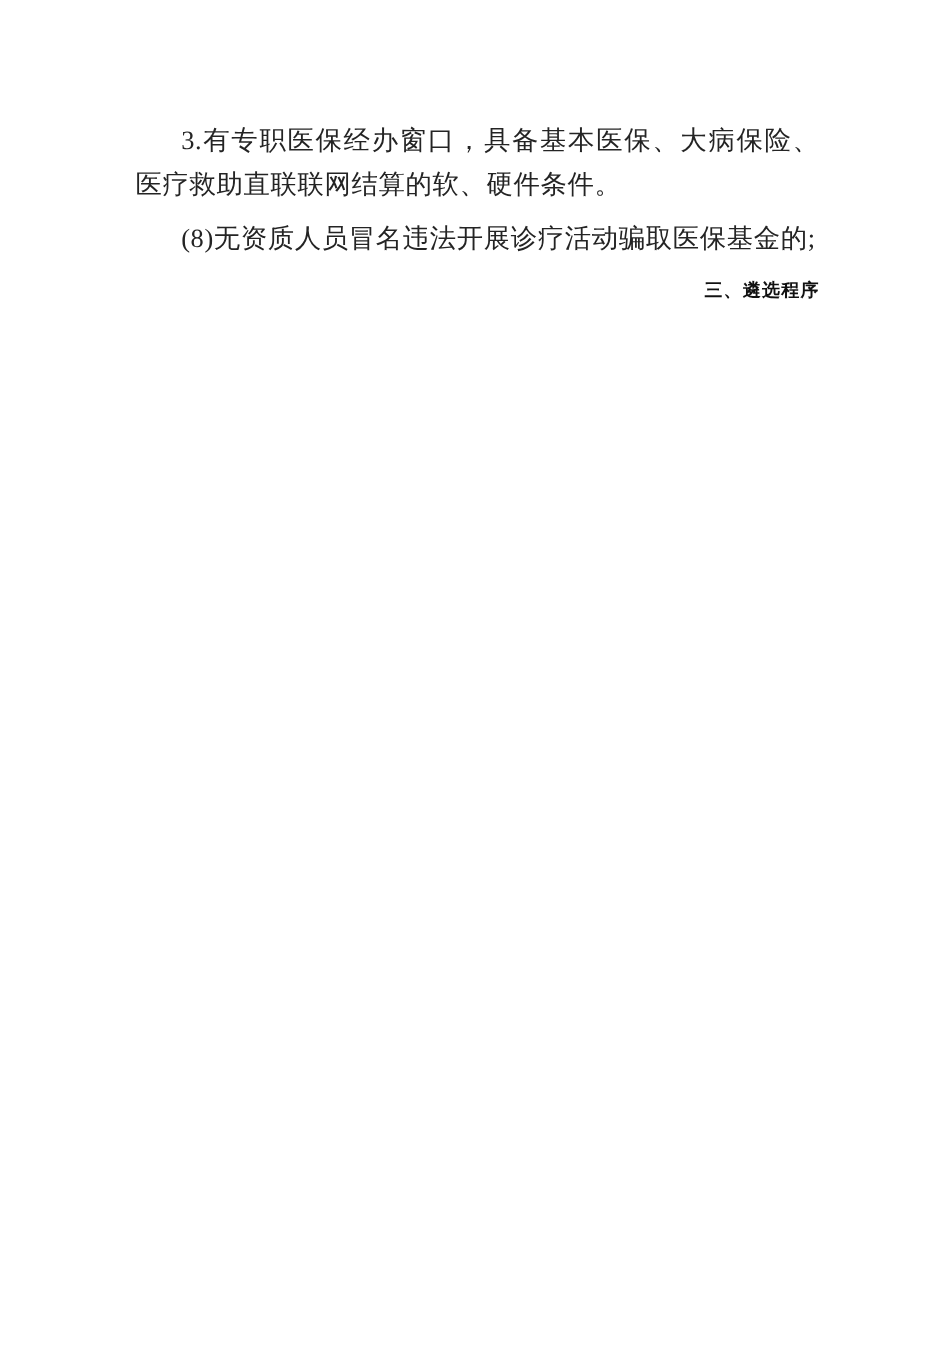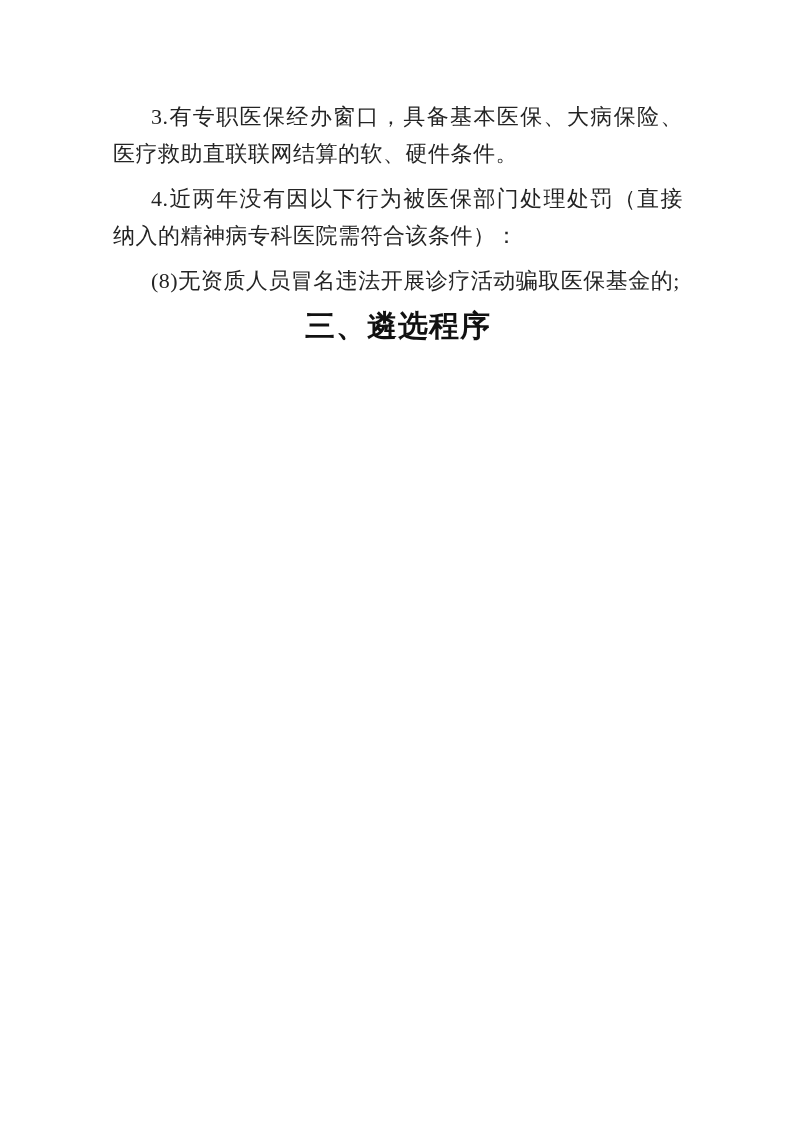--- a/index.html
+++ b/index.html
@@ -26,36 +26,35 @@
     margin: 0 0 8px 0;
     font-size: 22px;
     line-height: 37px;
     letter-spacing: 0.5px;
     text-align: justify;
     text-indent: 38px;
     word-break: break-all;
   }
   .heading {
     margin: 0 0 8px 0;
-    font-size: 30px;
+    font-size: 15px;
     line-height: 37px;
     letter-spacing: 1px;
     font-weight: bold;
     color: #111111;
     text-indent: 0;
-    text-align: center;
+    text-align: right;
   }
 </style>
 </head>
 <body>
 
 <div class="page">
   <p class="para">3.有专职医保经办窗口，具备基本医保、大病保险、医疗救助直联联网结算的软、硬件条件。</p>
 
-  <p class="para">4.近两年没有因以下行为被医保部门处理处罚（直接纳入的精神病专科医院需符合该条件）：</p>
 
 
   <p class="para">(8)无资质人员冒名违法开展诊疗活动骗取医保基金的;</p>
 
 
   <h2 class="heading">三、遴选程序</h2>
 
 
 </div>
 

